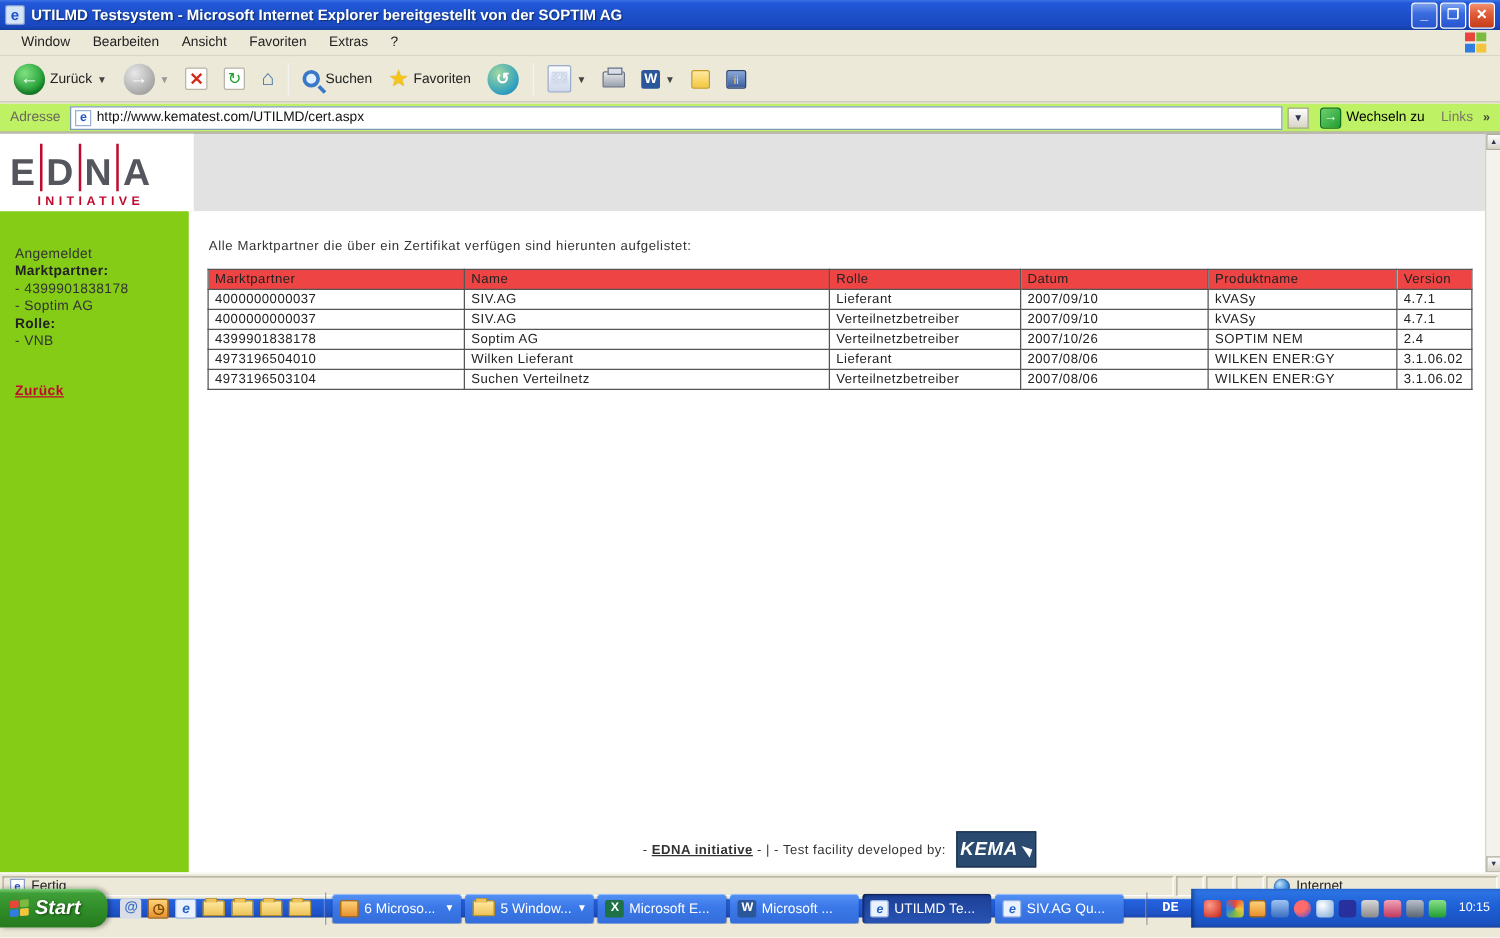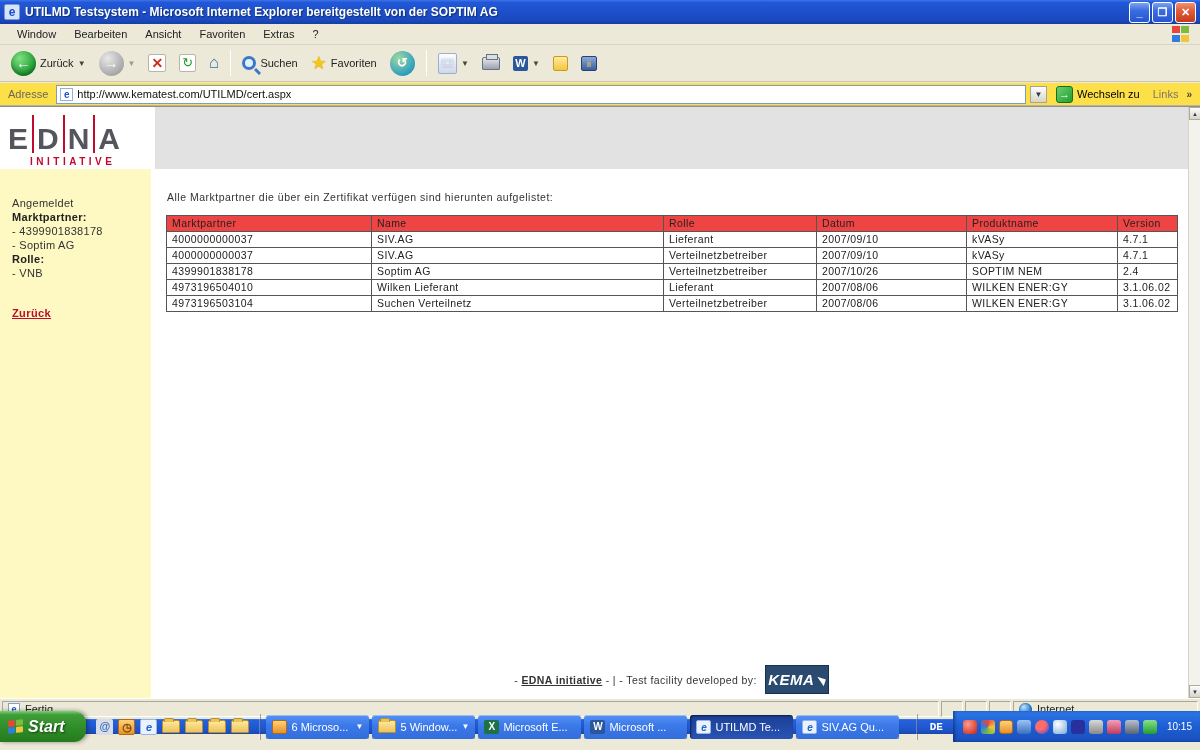--- a/index.html
+++ b/index.html
@@ -48,42 +48,42 @@
   .print-ico { width:18px; height:13px; background:linear-gradient(#e8e8e8,#9aa2b0); border:1px solid #6a7282; border-radius:2px 2px 1px 1px; position:relative; }
   .print-ico:before { content:""; position:absolute; top:-4px; left:3px; width:10px; height:4px; background:#d8dde8; border:1px solid #6a7282; }
   .word-ico,.excel-ico { width:15px; height:15px; color:#fff; font-weight:bold; font-size:11px; line-height:15px; text-align:center; border-radius:2px; }
   .word-ico { background:#2b579a; }
   .notes-ico { width:15px; height:15px; background:linear-gradient(#ffe9a0,#f3c83c); border:1px solid #c89a20; border-radius:2px; }
   .msgr-ico { width:16px; height:15px; background:linear-gradient(#8aa8d8,#3c5e9e); border:1px solid #2a4070; border-radius:2px; color:#ffd24a; font-size:9px; line-height:14px; text-align:center; }
   .tb-sep { width:1px; height:26px; background:#c8c4b4; border-right:1px solid #fff; margin:0 3px; }
   .dd { font-size:8px; color:#444; }
 
   
-  .addressbar { position:absolute; top:83px; left:0; right:0; height:23px; background:#fde047;
+  .addressbar { position:absolute; top:83px; left:0; right:0; height:23px; background:#bef264;
     border-bottom:1px solid #b8b4a4; display:flex; align-items:center; padding:0 4px; gap:4px; }
   .addr-label { color:#6a675c; padding:0 4px; }
   .addr-field { flex:1; height:19px; background:#fff; border:1px solid #7f9db9; display:flex; align-items:center; padding:0 3px; gap:4px; }
   .addr-field .fav-page { width:13px; height:13px; background:#fff; border:1px solid #98b0d8; color:#2255c8; font-size:10px; font-weight:bold; line-height:11px; text-align:center; }
   .addr-url { flex:1; border:0; outline:0; font-family:"Liberation Sans",sans-serif; font-size:11px; color:#111; background:transparent; }
   .addr-drop { width:17px; height:17px; background:linear-gradient(#fdfdfd,#d8d4c8); border:1px solid #a8a494; font-size:8px; text-align:center; line-height:16px; color:#335; }
   .go-btn { display:flex; align-items:center; gap:4px; padding:2px 5px; }
   .go-ico { width:17px; height:17px; background:linear-gradient(135deg,#6fce6f,#1f9e30); border:1px solid #0e7020; border-radius:3px; color:#fff; font-weight:bold; text-align:center; line-height:15px; font-size:11px; }
   .links-lbl { color:#7a7668; padding:0 4px; }
   .chev { color:#444; font-size:10px; font-weight:bold; padding-right:4px; }
 
   
   .viewport { position:absolute; top:106px; left:0; right:0; height:592px; background:#fff; border-top:1px solid #918f82; }
   .page-header { position:absolute; top:0; left:0; right:12px; height:62px; background:#e2e2e2; }
   .logo-box { position:absolute; top:0; left:0; width:155px; height:62px; background:#fff; padding:8px 0 0 8px; }
   .edna-row { display:flex; align-items:flex-end; }
   .edna-letter { font-size:30px; font-weight:bold; color:#55555e; line-height:30px; letter-spacing:1px; }
   .edna-bar { width:2px; height:38px; background:#c00a2d; margin:0 3px 1px 3px; }
   .edna-sub { color:#c00a2d; font-weight:bold; font-size:10px; letter-spacing:3.5px; margin:2px 0 0 22px; }
 
-  .side-panel { position:absolute; top:62px; left:0; width:151px; bottom:0; background:#fef9c3; padding:28px 12px 0 12px;
+  .side-panel { position:absolute; top:62px; left:0; width:151px; bottom:0; background:#84cc16; padding:28px 12px 0 12px;
     font-size:11px; color:#333; letter-spacing:.3px; }
   .side-panel .row { margin-bottom:2px; }
   .side-status { margin-bottom:18px; }
   .side-bold { font-weight:bold; color:#222; }
   .side-back { display:inline-block; margin-top:26px; color:#c00a2d; font-weight:bold; text-decoration:underline; letter-spacing:.4px; }
 
   .content { position:absolute; top:62px; left:155px; right:12px; bottom:0; background:#fff; }
   .page-title { margin:14px 0 0 12px; font-size:17px; color:#3a3a3a; letter-spacing:.6px; }
   .page-sub { margin:22px 0 0 12px; font-size:10.5px; color:#333; letter-spacing:.5px; }
 

